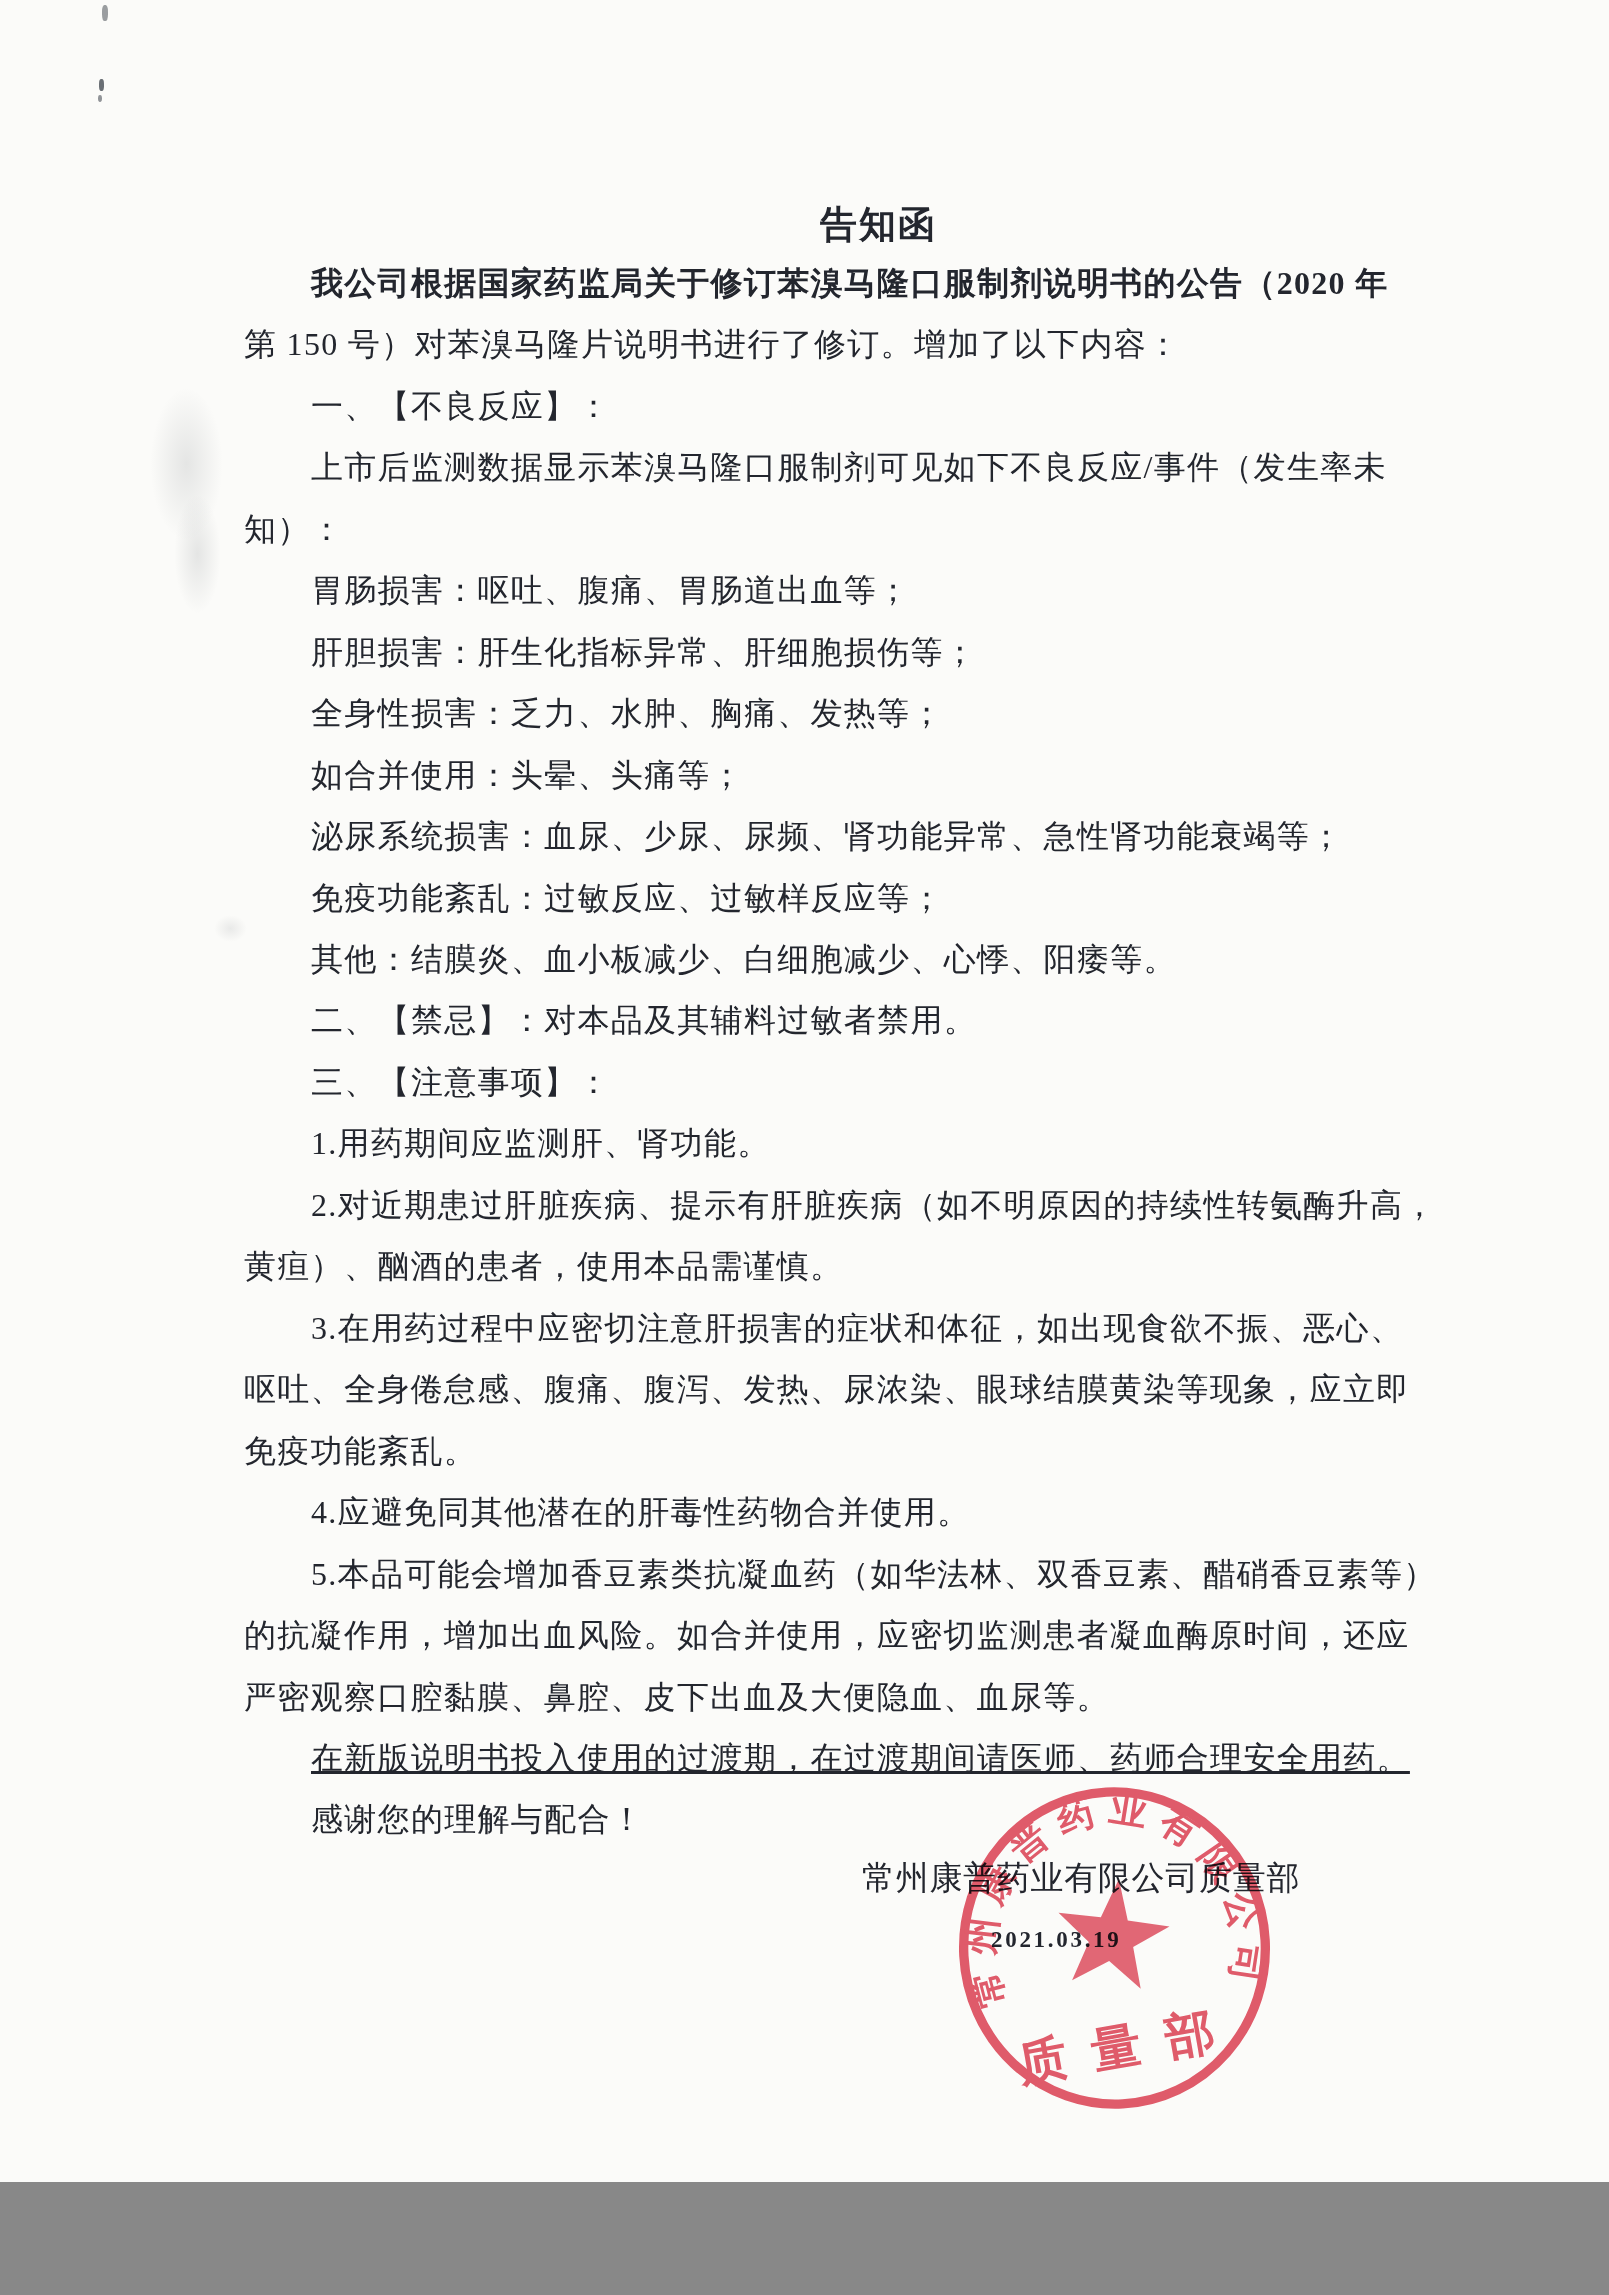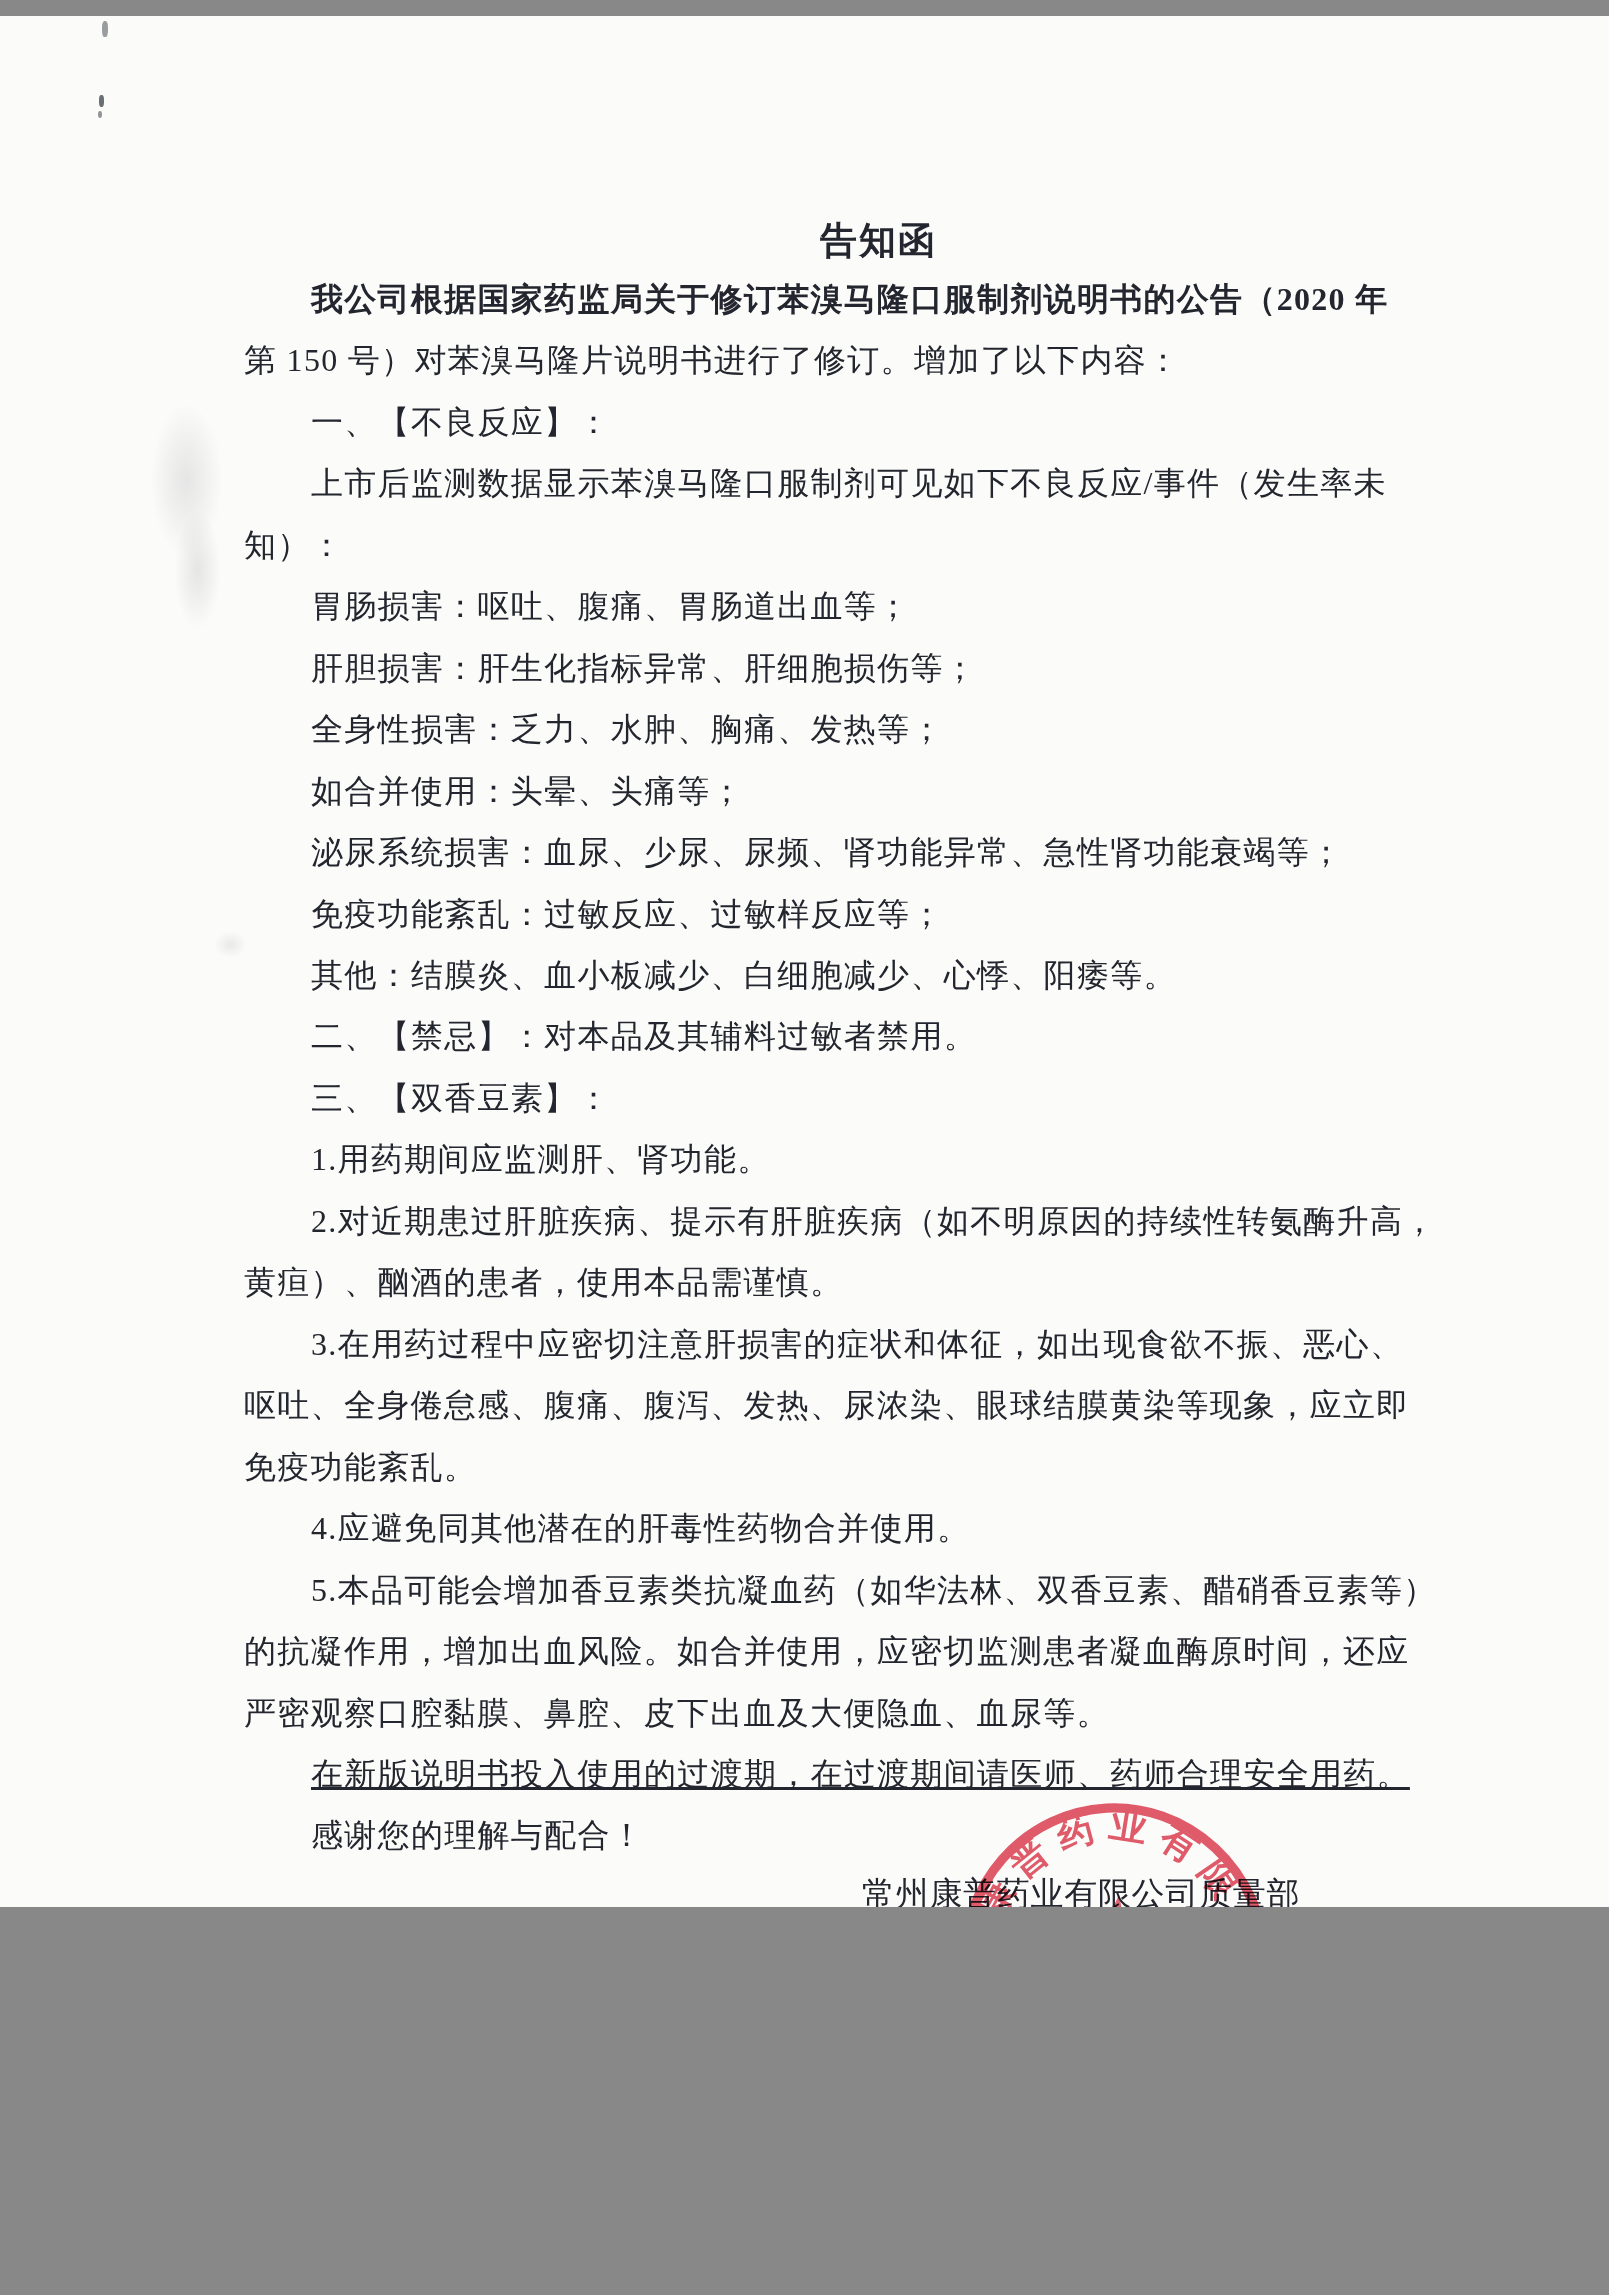--- a/index.html
+++ b/index.html
@@ -3,25 +3,24 @@
 <meta charset="utf-8">
 <style>
   html, body {
     margin: 0;
     padding: 0;
     background: #888;
   }
   .page {
     position: relative;
     width: 1609px;
-    height: 1891px;
+    height: 2182px;
     background: var(--paper, #fbfbf9);
     overflow: hidden;
     font-family: "Liberation Serif", "DejaVu Serif", serif;
-    margin-top: 16px;
   }
   .line {
     position: absolute;
     left: 244px;
     white-space: nowrap;
     font-size: 32px;
     line-height: 39px;
     letter-spacing: 1.3px;
     color: var(--ink, #23262e);
   }
@@ -109,21 +108,21 @@
       <div class="line indent" style="top: 448px;">上市后监测数据显示苯溴马隆口服制剂可见如下不良反应/事件（发生率未</div>
       <div class="line" style="top: 510px;">知）：</div>
       <div class="line indent" style="top: 571px;">胃肠损害：呕吐、腹痛、胃肠道出血等；</div>
       <div class="line indent" style="top: 633px; text-align: right;">肝胆损害：肝生化指标异常、肝细胞损伤等；</div>
       <div class="line indent" style="top: 694px;">全身性损害：乏力、水肿、胸痛、发热等；</div>
       <div class="line indent" style="top: 756px;">如合并使用：头晕、头痛等；</div>
       <div class="line indent" style="top: 817px;">泌尿系统损害：血尿、少尿、尿频、肾功能异常、急性肾功能衰竭等；</div>
       <div class="line indent" style="top: 879px;">免疫功能紊乱：过敏反应、过敏样反应等；</div>
       <div class="line indent" style="top: 940px;">其他：结膜炎、血小板减少、白细胞减少、心悸、阳痿等。</div>
       <div class="line indent" style="top: 1001px;">二、【禁忌】：对本品及其辅料过敏者禁用。</div>
-      <div class="line indent" style="top: 1063px;">三、【双香豆素】：</div>
+      <div class="line indent" style="top: 1063px;">三、【注意事项】：</div>
       <div class="line indent" style="top: 1124px;">1.用药期间应监测肝、肾功能。</div>
       <div class="line indent" style="top: 1186px;">2.对近期患过肝脏疾病、提示有肝脏疾病（如不明原因的持续性转氨酶升高，</div>
       <div class="line" style="top: 1247px;">黄疸）、酗酒的患者，使用本品需谨慎。</div>
       <div class="line indent" style="top: 1309px;">3.在用药过程中应密切注意肝损害的症状和体征，如出现食欲不振、恶心、</div>
       <div class="line" style="top: 1370px;">呕吐、全身倦怠感、腹痛、腹泻、发热、尿浓染、眼球结膜黄染等现象，应立即</div>
       <div class="line" style="top: 1432px;">免疫功能紊乱。</div>
       <div class="line indent" style="top: 1493px;">4.应避免同其他潜在的肝毒性药物合并使用。</div>
       <div class="line indent" style="top: 1555px;">5.本品可能会增加香豆素类抗凝血药（如华法林、双香豆素、醋硝香豆素等）</div>
       <div class="line" style="top: 1616px;">的抗凝作用，增加出血风险。如合并使用，应密切监测患者凝血酶原时间，还应</div>
       <div class="line" style="top: 1678px;">严密观察口腔黏膜、鼻腔、皮下出血及大便隐血、血尿等。</div>

